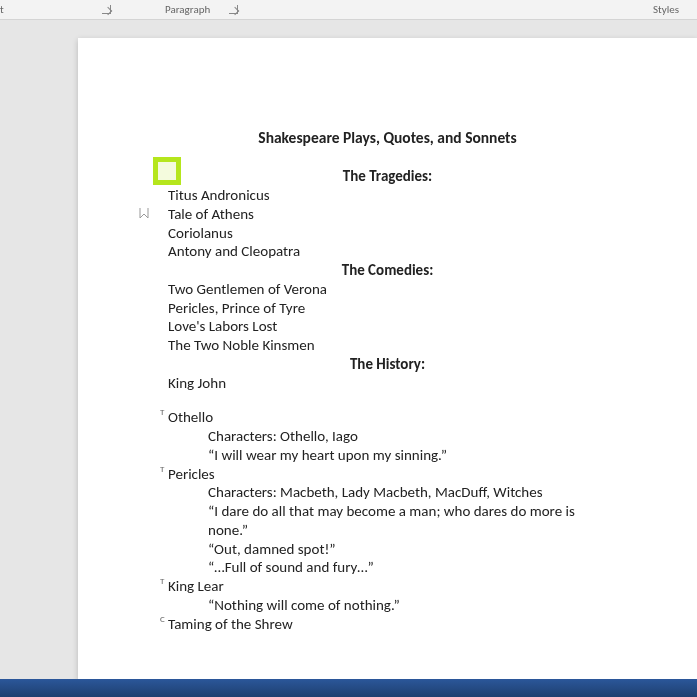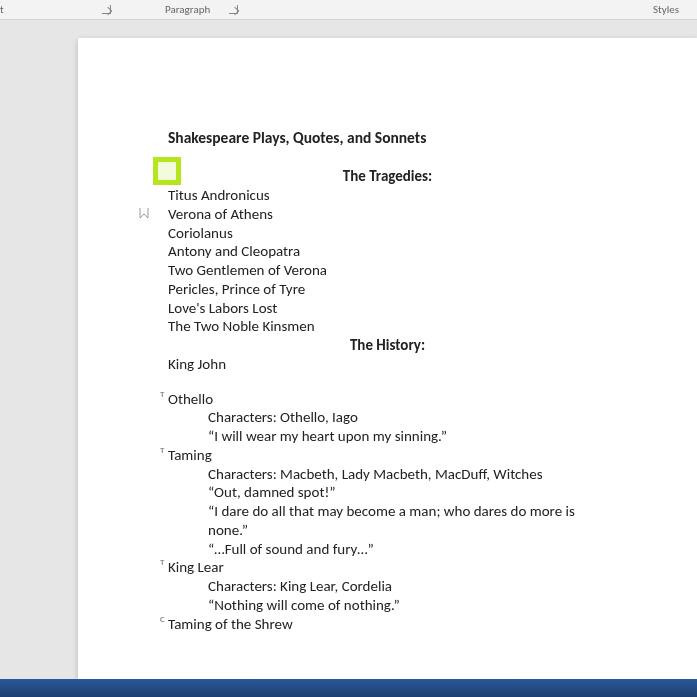--- a/index.html
+++ b/index.html
@@ -63,20 +63,21 @@
       box-shadow: 0 2px 6px rgba(0,0,0,0.2);
       position: relative;
       padding: 90px 90px 0 90px;
       font-size: 15px;
       color: #222;
       line-height: 1.25;
       overflow: hidden;
     }
     .doc-title {
       font-weight: bold;
+      text-align: center;
       margin-bottom: 20px;
       font-size: 15.5px;
     }
     .section-heading { font-weight: bold; text-align: center; }
     .play-line { }
     .highlight-box {
       position: absolute;
       left: 75px;
       top: 119px;
       width: 28px;
@@ -142,56 +143,56 @@
     <div class="margin-marker" style="left: 60px; top: 168px;">
       <svg width="12" height="14" viewBox="0 0 12 14">
           <path d="M2 2 L2 12 L6 8 L10 12 L10 2" fill="none" stroke="#999" stroke-width="1"></path>
         </svg>
     </div>
 
     <div class="doc-title">Shakespeare Plays, Quotes, and Sonnets</div>
 
     <div class="section-heading">The Tragedies:</div>
     <div class="play-line">Titus Andronicus</div>
-    <div class="play-line">Verona of Athens</div>
+    <div class="play-line">Tale of Athens</div>
     <div class="play-line">Coriolanus</div>
     <div class="play-line">Antony and Cleopatra</div>
 
+    <div class="section-heading">The Comedies:</div>
     <div class="play-line">Two Gentlemen of Verona</div>
     <div class="play-line">Pericles, Prince of Tyre</div>
     <div class="play-line">Love's Labors Lost</div>
     <div class="play-line">The Two Noble Kinsmen</div>
 
     <div class="section-heading">The History:</div>
     <div class="play-line">King John</div>
 
     <div class="spacer"></div>
 
     <div class="play-block">
       <div class="level1">
         <span class="super-mark">T</span>
         <span>Othello</span>
       </div>
       <div class="level2">Characters: Othello, Iago</div>
       <div class="level3">“I will wear my heart upon my sinning.”</div>
 
       <div class="level1">
         <span class="super-mark">T</span>
-        <span>Taming</span>
+        <span>Pericles</span>
       </div>
       <div class="level2">Characters: Macbeth, Lady Macbeth, MacDuff, Witches</div>
+      <div class="level3">“I dare do all that may become a man; who dares do more is none.”</div>
       <div class="level3">“Out, damned spot!”</div>
-      <div class="level3">“I dare do all that may become a man; who dares do more is none.”</div>
       <div class="level3">“…Full of sound and fury…”</div>
 
       <div class="level1">
         <span class="super-mark">T</span>
         <span>King Lear</span>
       </div>
-      <div class="level2">Characters: King Lear, Cordelia</div>
       <div class="level3">“Nothing will come of nothing.”</div>
 
       <div class="level1">
         <span class="super-mark">C</span>
         <span>Taming of the Shrew</span>
       </div>
 
     </div>
 
   </div>

